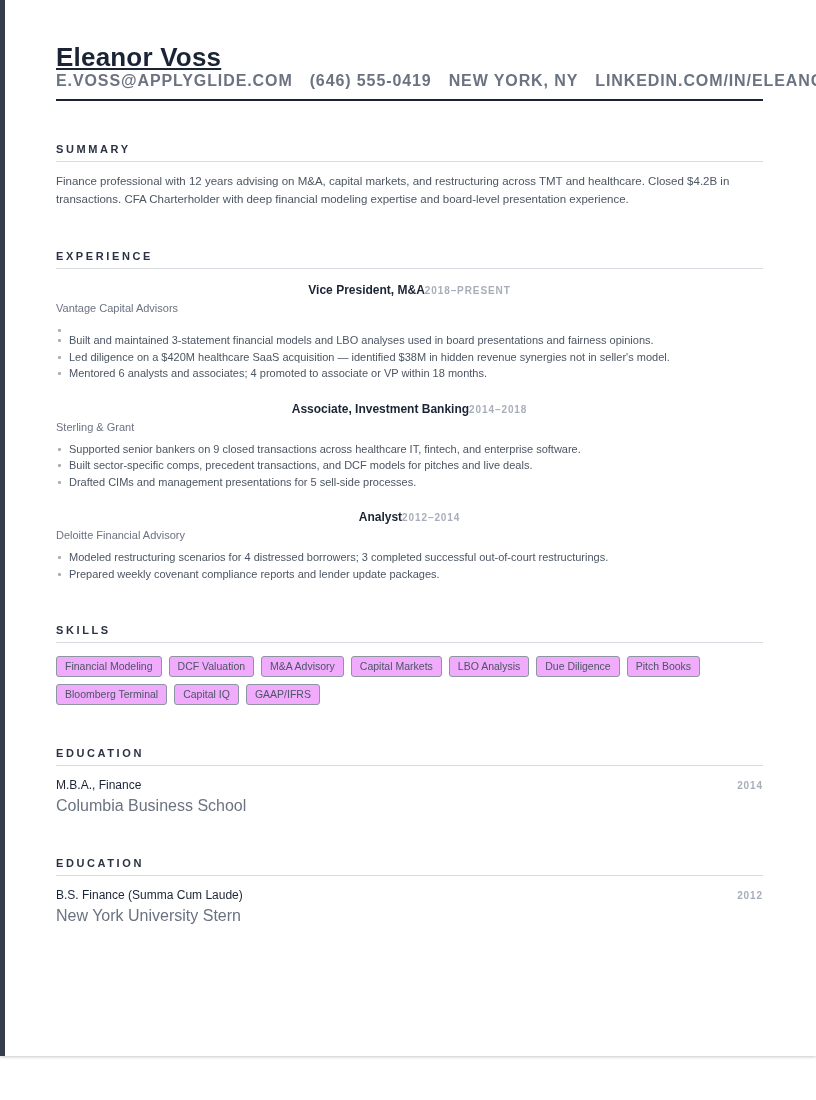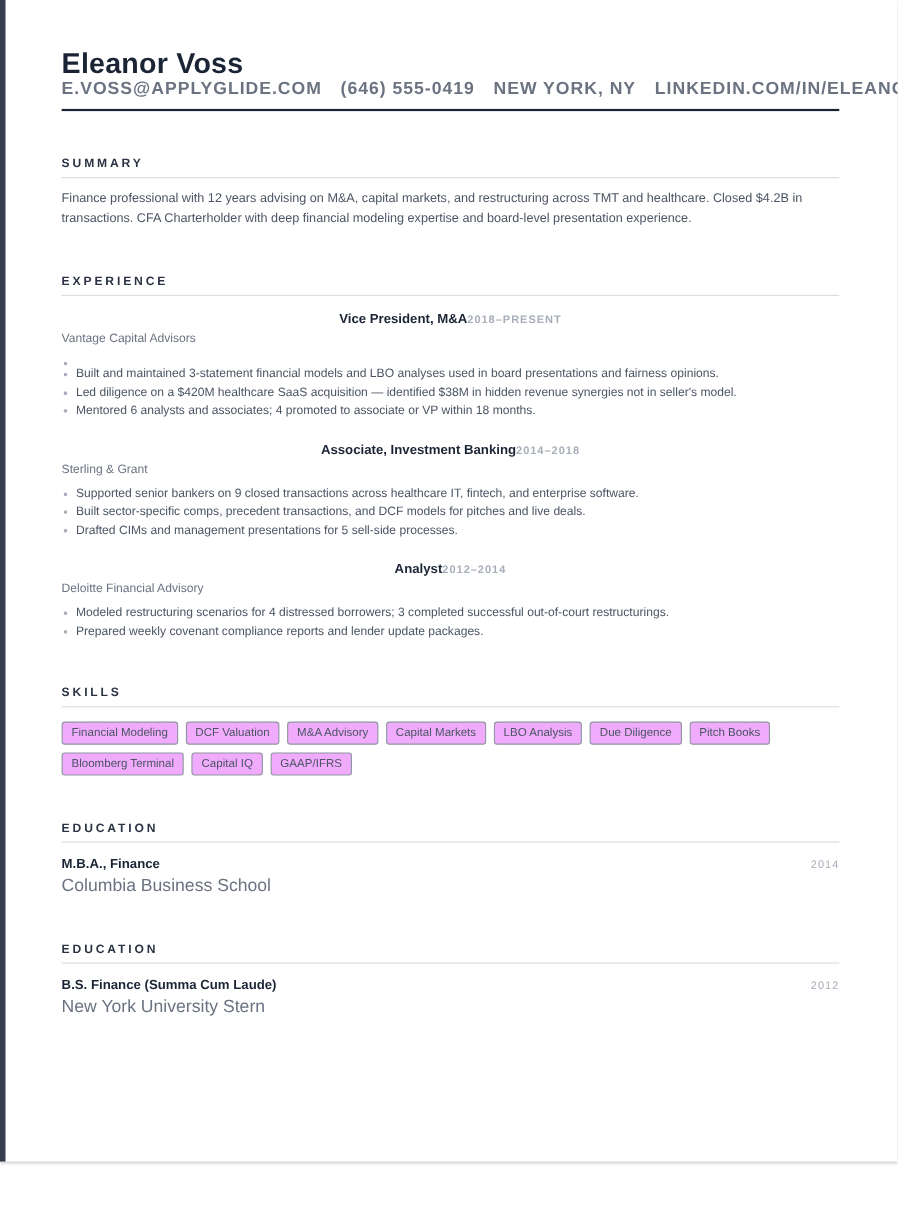--- a/index.html
+++ b/index.html
@@ -15,21 +15,21 @@
   }
   .page{
     position:relative;width:816px;height:1056px;background:#fff;
     border-left:5px solid var(--accent-bar,#353d4c);
     padding:0 53px 0 51px;
     box-shadow:0 1px 3px rgba(30,36,52,0.25);
   }
   
   .name{
     padding-top:42px;font-size:26px;line-height:30px;font-weight:bold;
-    color:var(--ink,#1b2435);letter-spacing:0.2px;
+    color:var(--ink,#1b2435);letter-spacing:0.2px;text-decoration:underline;
   }
   .subtitle{margin-top:8px;font-size:11.5px;color:var(--muted,#6b7280);}
   .contact-row{
     display:flex;gap:17px;
     font-size:16px;font-weight:bold;letter-spacing:0.9px;
     color:var(--muted,#6b7280);white-space:nowrap;
   }
   .dark-rule{margin-top:9px;border-top:2px solid var(--ink,#1b2435);}
   
   .section{margin-top:42px;}
@@ -60,22 +60,22 @@
   }
   
   .chips{margin-top:13px;display:flex;flex-wrap:wrap;gap:7px 7px;max-width:707px;}
   .chip{
     border:1px solid var(--chip-border,#8d95a1);border-radius:3px;
     padding:3px 8px 4px 8px;font-size:10.5px;color:var(--body-c,#4b5563);
     background:#f0abfc;white-space:nowrap;
   }
   
   .edu-head{display:flex;justify-content:space-between;align-items:baseline;margin-top:12px;}
-  .edu-degree{font-size:12px;font-weight:bold;color:var(--ink,#1f2937);}
-  .edu-year{font-size:10px;font-weight:normal;letter-spacing:0.9px;color:var(--date-c,#a8aeb9);}
+  .edu-degree{font-size:12px;font-weight:normal;color:var(--ink,#1f2937);}
+  .edu-year{font-size:10px;font-weight:bold;letter-spacing:0.9px;color:var(--date-c,#a8aeb9);}
   .edu-school{margin-top:5px;font-size:16px;color:var(--muted,#6b7280);}
 </style>
 </head>
 <body>
 
 <div class="page">
 
   <div>
     <div class="name">Eleanor Voss</div>
     <div class="contact-row">

